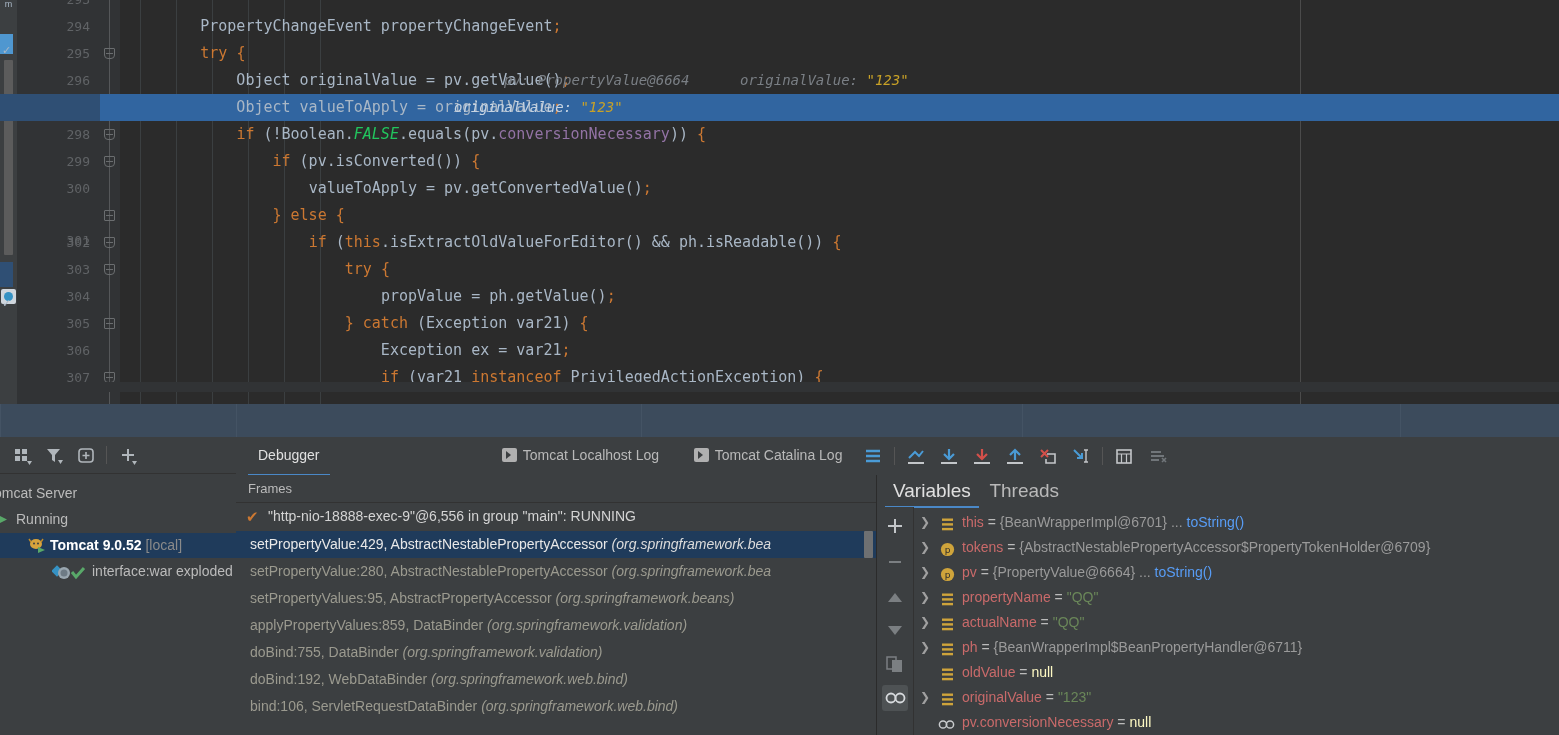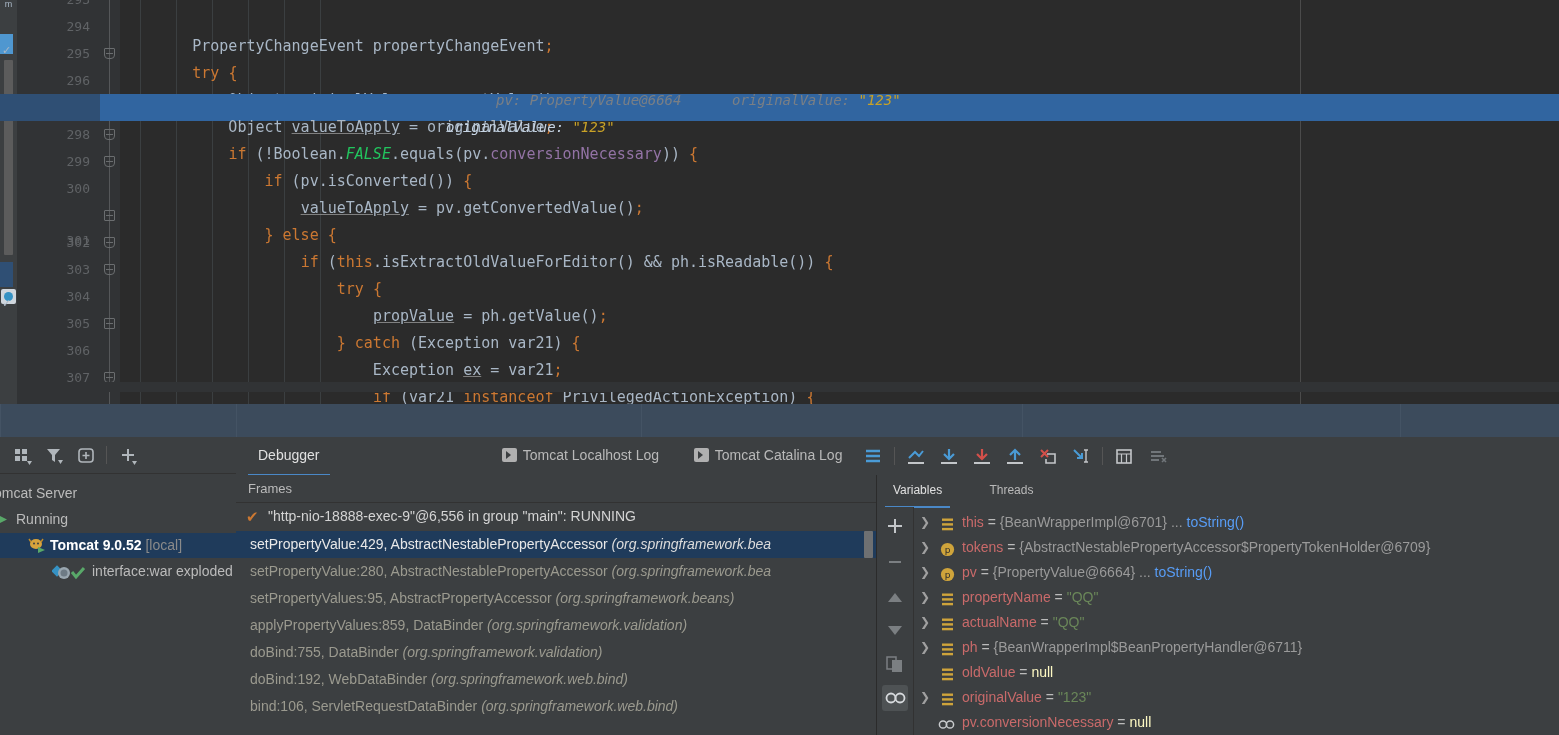--- a/index.html
+++ b/index.html
@@ -64,35 +64,35 @@
   .fold.exp{border-radius:1px 1px 4px 4px;}
   .fold.mid{border-radius:1px;}
   .fold::after{
     content:"";position:absolute;left:1px;top:4px;width:7px;height:1px;background:#6a6d6f;
   }
   #code{
     position:absolute;left:120px;top:0;right:0;height:404px;
     font:15px/27px "DejaVu Sans Mono",monospace;
     color:#a9b7c6;white-space:pre;
   }
-  .cline{position:absolute;left:0;right:0;height:27px;padding-left:0;margin-top:20px;}
+  .cline{position:absolute;left:8px;right:0;height:27px;padding-left:0;}
   .cline .txt{position:absolute;left:0;top:0;}
   #hl-row{
     position:absolute;left:0;right:0;height:27px;background:#3165a0;
   }
   #hl-gutter{
     position:absolute;left:100px;width:120px;height:27px;background:#3165a0;
   }
   #hl-guttermark{
     position:absolute;left:0;width:100px;height:27px;background:#2f4f74;
   }
   .kw{color:#cc7832;}
   .kwi{color:#22c55e;font-style:italic;}
   .fld{color:#9373a5;}
-  .und{text-decoration:underline;text-decoration-color:#808080;}
+  .und{text-decoration-color:#808080;}
   .hint{color:#7a7f85;font-style:italic;font-size:14px;}
   .hintv{color:#c9a227;font-style:italic;font-size:14px;}
   .hint-on-sel{color:#c6d4e3;font-style:italic;font-size:14px;}
   #indent-guides span{
     position:absolute;top:0;width:1px;background:#3b3f41;
   }
   #vline{position:absolute;left:1300px;top:0;width:1px;height:404px;background:#4b4b4b;}
   #hscroll-track{
     position:absolute;left:100px;top:382px;right:0;height:10px;background:#313335;
   }
@@ -177,21 +177,21 @@
     position:absolute;left:628px;top:56px;width:9px;height:27px;background:#6e7072;border-radius:1px;
   }
   #fr-arrows{position:absolute;left:500px;top:28px;width:140px;height:27px;}
 
   
   #vars{
     position:absolute;left:641px;top:38px;right:0;bottom:0;background:#3c3f41;
   }
   #vars-tabs{position:absolute;left:0;top:0;right:0;height:32px;}
   .vtab{
-    position:absolute;top:0;height:31px;line-height:31px;font-size:12px;color:#b9b9b9;padding:0 8px;
+    position:absolute;top:0;height:31px;line-height:31px;font-size:19px;color:#b9b9b9;padding:0 8px;
   }
   .vtab.active{color:#e0e0e0;border-bottom:2px solid #4a88c7;}
   #vars-tools{
     position:absolute;left:0;top:32px;width:36px;bottom:0;background:#3c3f41;
     border-right:1px solid #323232;
   }
   .vtool{position:absolute;left:5px;width:26px;height:26px;}
   .vtool.on{background:#4e5254;border-radius:3px;}
   #vars-list{position:absolute;left:37px;top:32px;right:0;bottom:0;overflow:hidden;}
   .vrow{

